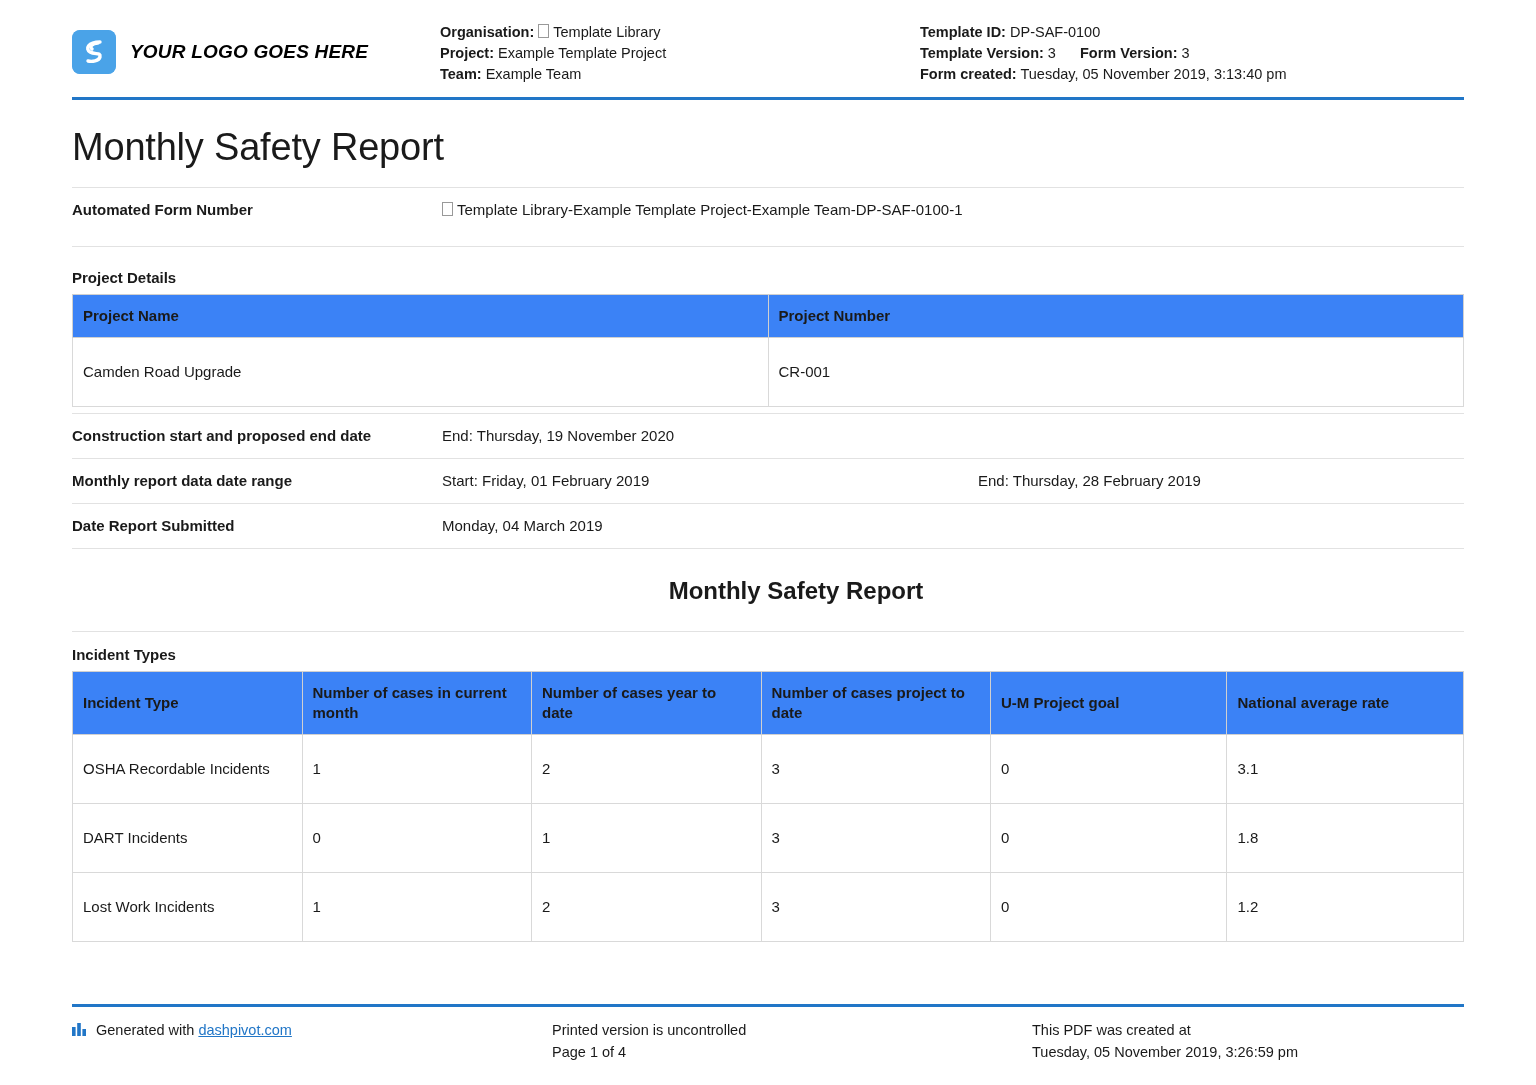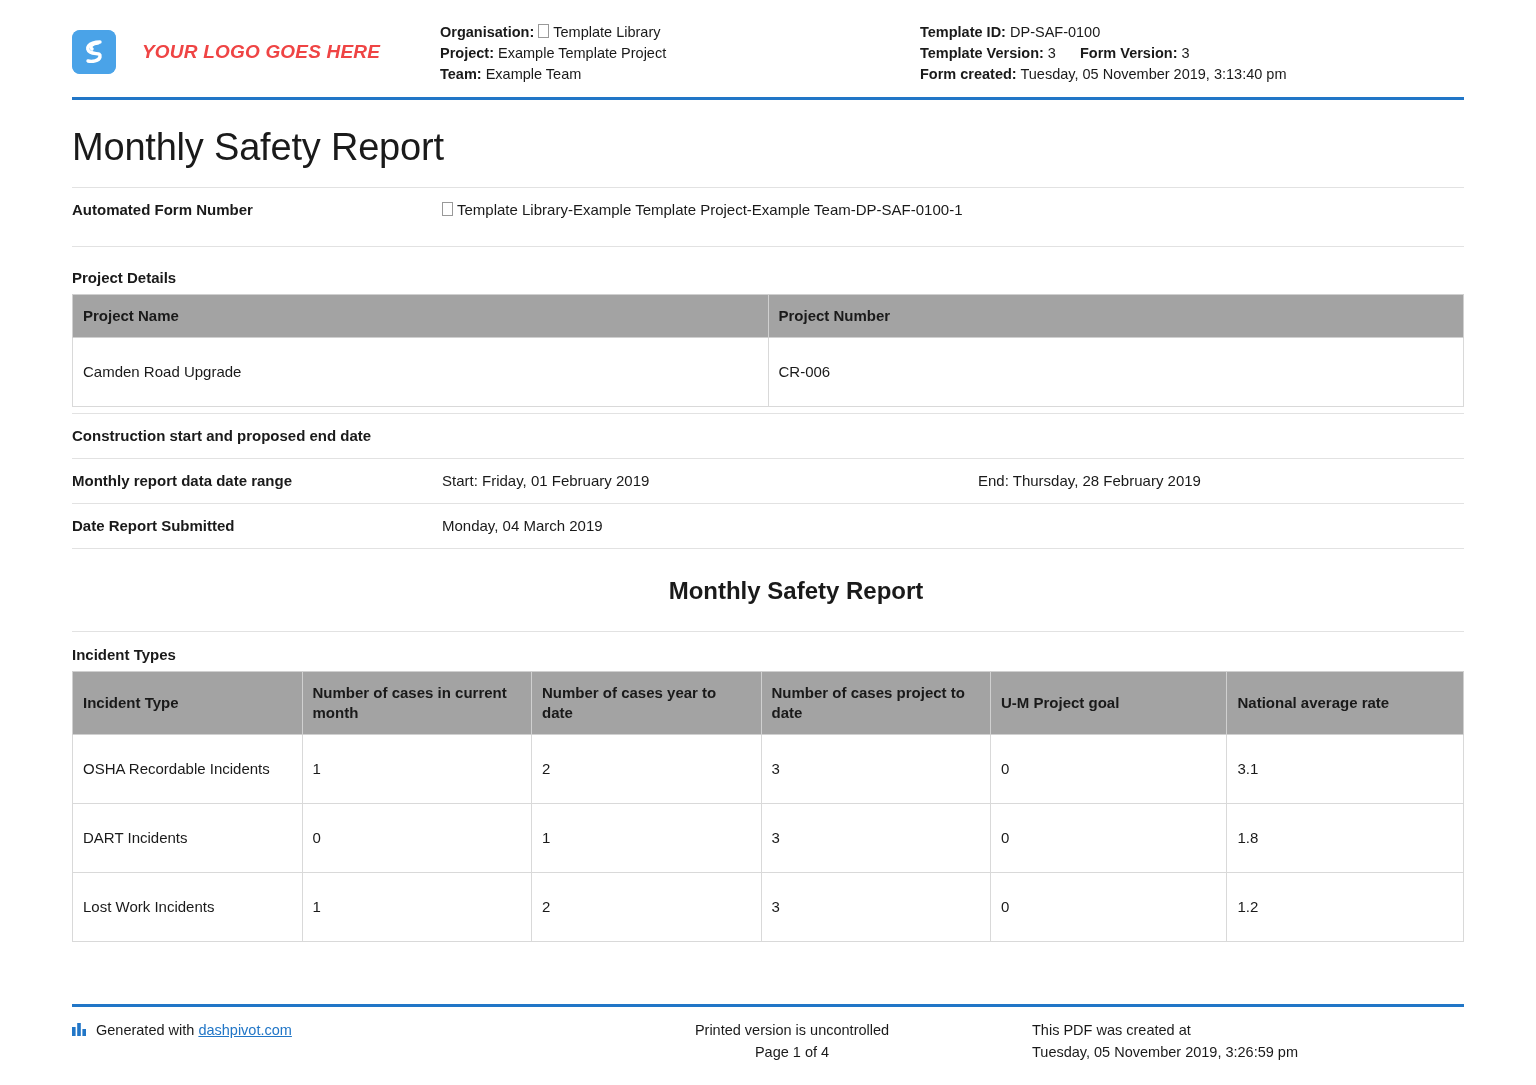--- a/index.html
+++ b/index.html
@@ -41,22 +41,22 @@
     width: 44px;
     height: 44px;
     border-radius: 8px;
     background: #4aa3e8;
     position: relative;
     flex: 0 0 44px;
     overflow: hidden;
   }
   .logo-mark svg { display:block; }
   .logo-text {
-    margin-left: 26px;
-    color: #ef4444;
+    margin-left: 14px;
+    color: #000000;
     font-size: 19px;
     font-weight: 700;
     letter-spacing: .2px;
     font-style: italic;
   }
   .hdr-col {
     font-size: 14.5px;
     line-height: 21px;
   }
   .hdr-col.mid { flex: 0 0 480px; }
@@ -116,21 +116,21 @@
   .section-label.nobord { border-top: none; padding-top: 0; }
 
   
   table.grid {
     width: 100%;
     border-collapse: collapse;
     font-size: 15px;
     margin-bottom: 6px;
   }
   table.grid th {
-    background: #a3a3a3;
+    background: #3b82f6;
     border: 1px solid #d0d0d0;
     text-align: left;
     font-weight: 700;
     padding: 11px 10px;
     vertical-align: middle;
     line-height: 20px;
   }
   table.grid td {
     border: 1px solid #d9d9d9;
     padding: 24px 10px;
@@ -171,21 +171,21 @@
     left: 72px;
     right: 72px;
     bottom: 22px;
     border-top: 3px solid #2176c7;
     padding-top: 12px;
     display: flex;
     font-size: 14.5px;
     line-height: 22px;
   }
   .foot-left { flex: 0 0 480px; display: flex; align-items: flex-start; }
-  .foot-mid { flex: 0 0 480px; text-align: center; }
+  .foot-mid { flex: 0 0 480px; }
   .foot-right { flex: 1 1 auto; }
   .bars {
     display: inline-block;
     margin-right: 8px;
     padding-top: 3px;
   }
   .bars svg { display: block; }
   .link {
     color: #2176c7;
   }
@@ -256,28 +256,29 @@
   <table class="grid proj-table">
     <thead>
       <tr>
         <th>Project Name</th>
         <th>Project Number</th>
       </tr>
     </thead>
     <tbody>
       <tr>
         <td>Camden Road Upgrade</td>
-        <td>CR-006</td>
+        <td>CR-001</td>
       </tr>
     </tbody>
   </table>
 
   <div class="field-row">
     <div class="field-label">Construction start and proposed end date</div>
     <div class="field-value split">
+      <span class="v2">End: Thursday, 19 November 2020</span>
     </div>
   </div>
 
   <div class="field-row">
     <div class="field-label">Monthly report data date range</div>
     <div class="field-value split">
       <span class="v1">Start: Friday, 01 February 2019</span>
       <span class="v2">End: Thursday, 28 February 2019</span>
     </div>
   </div>

